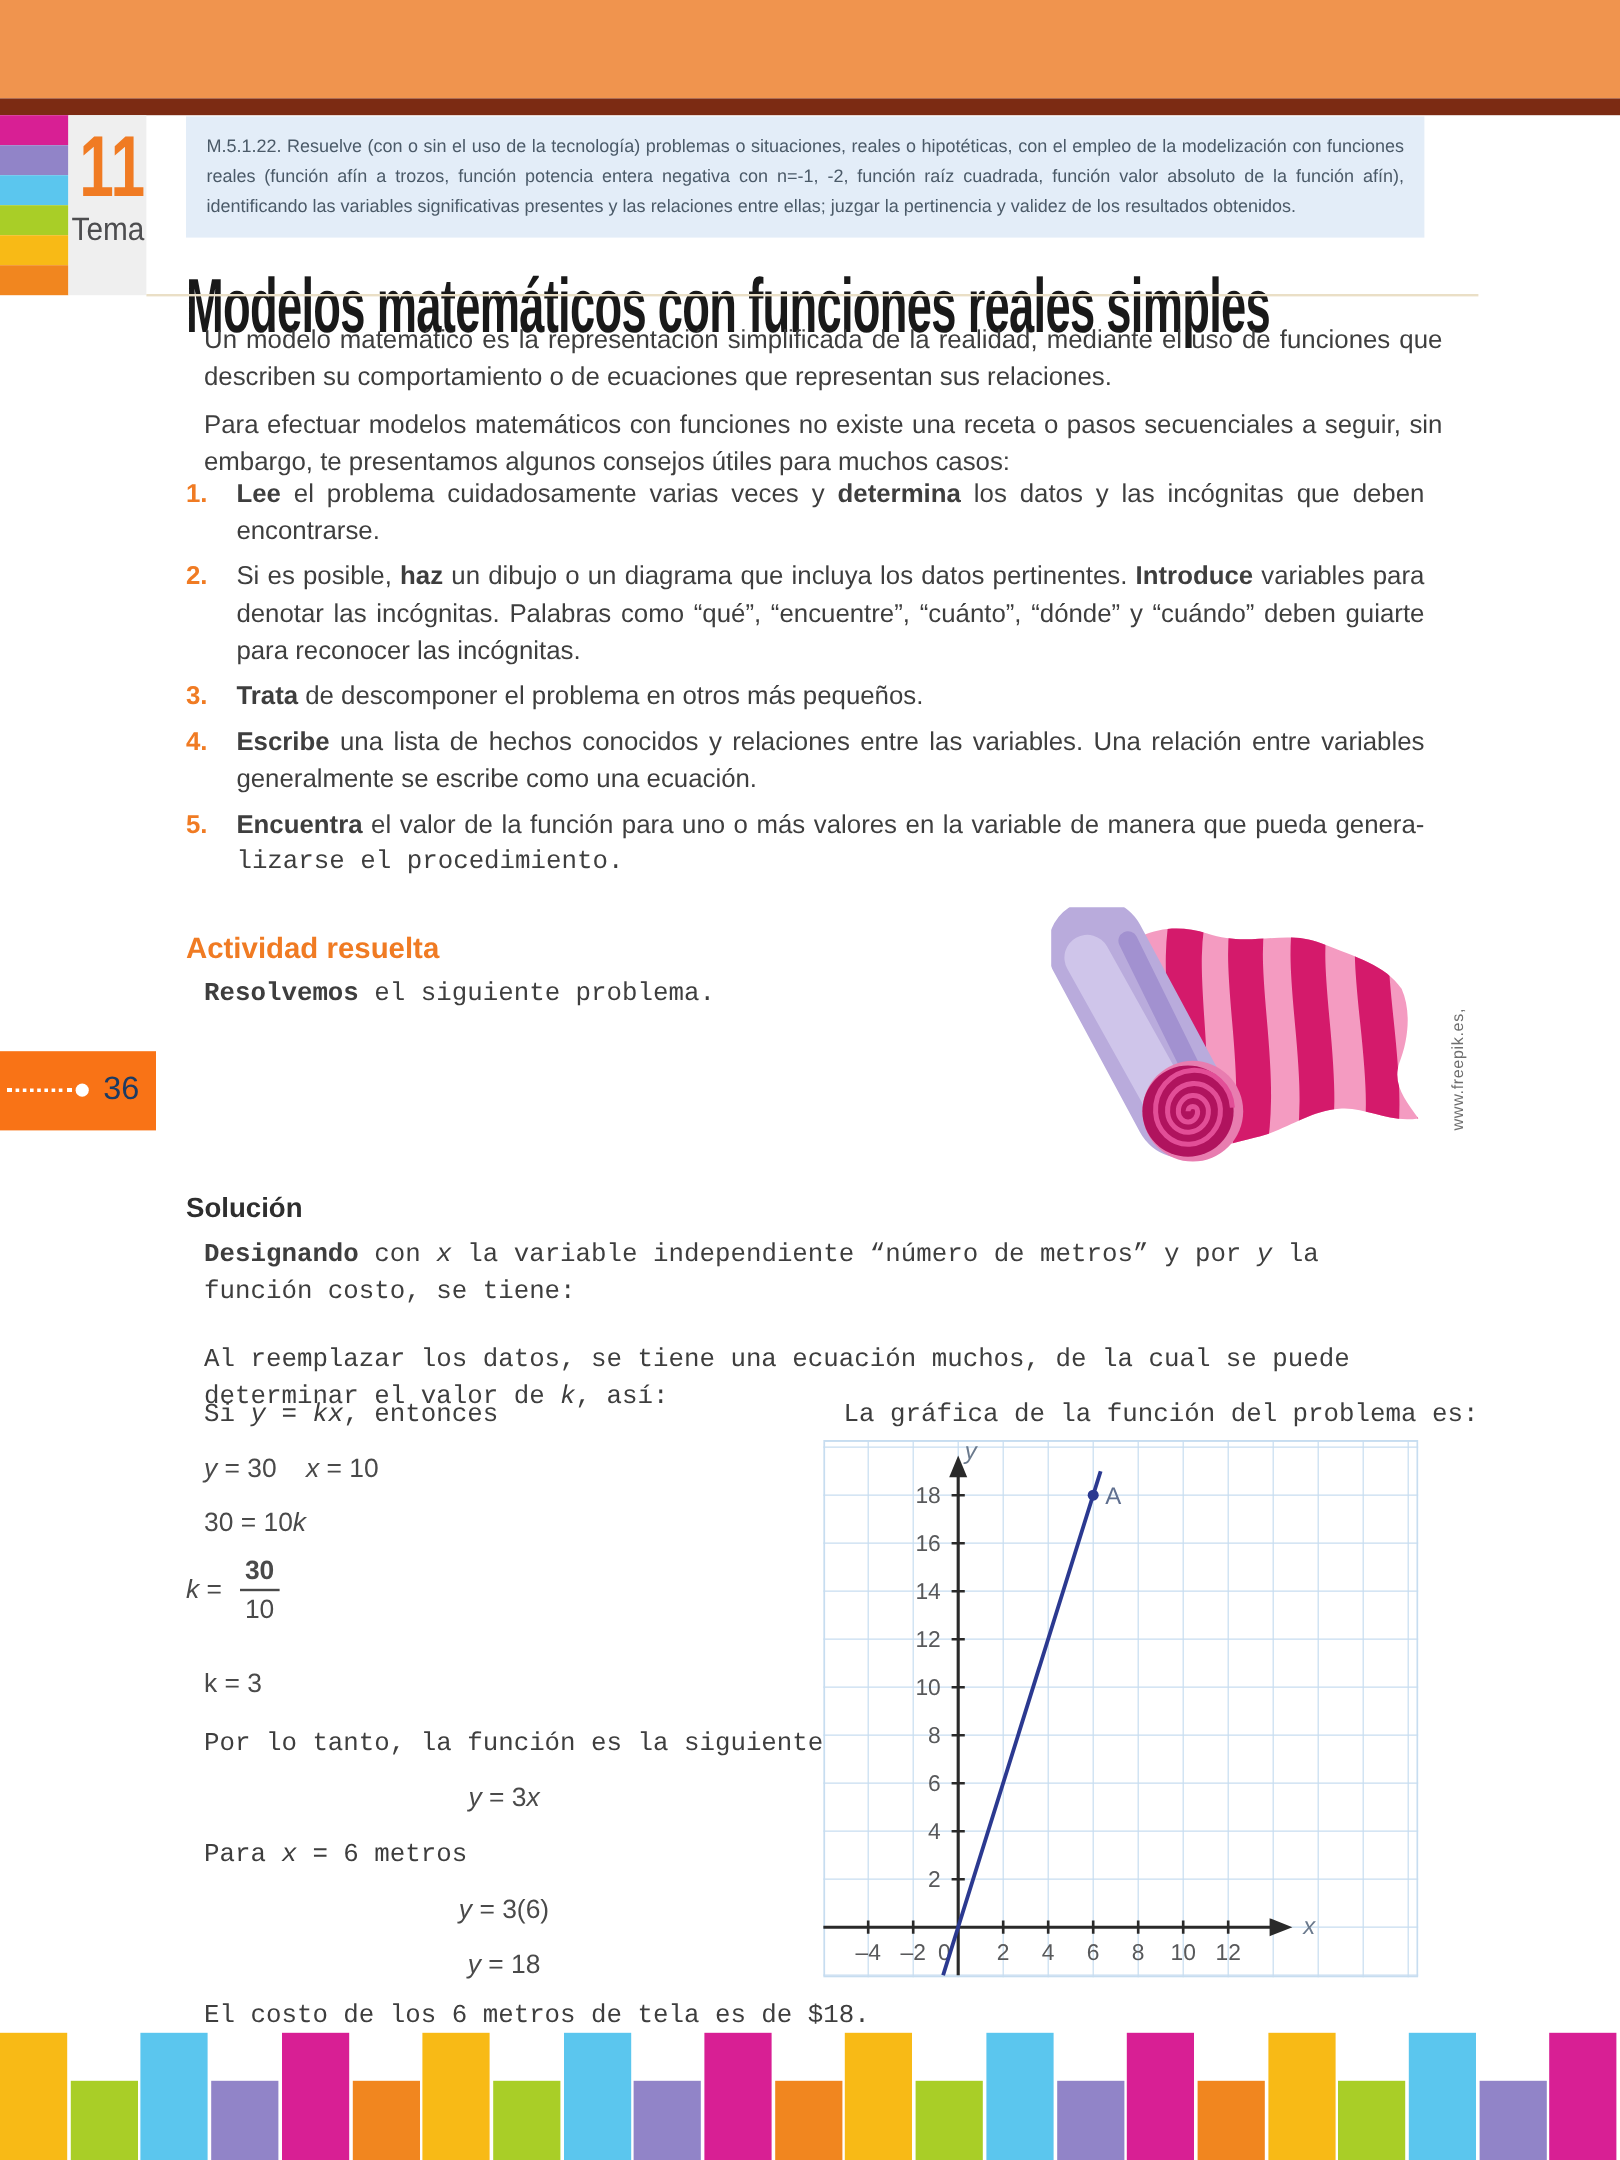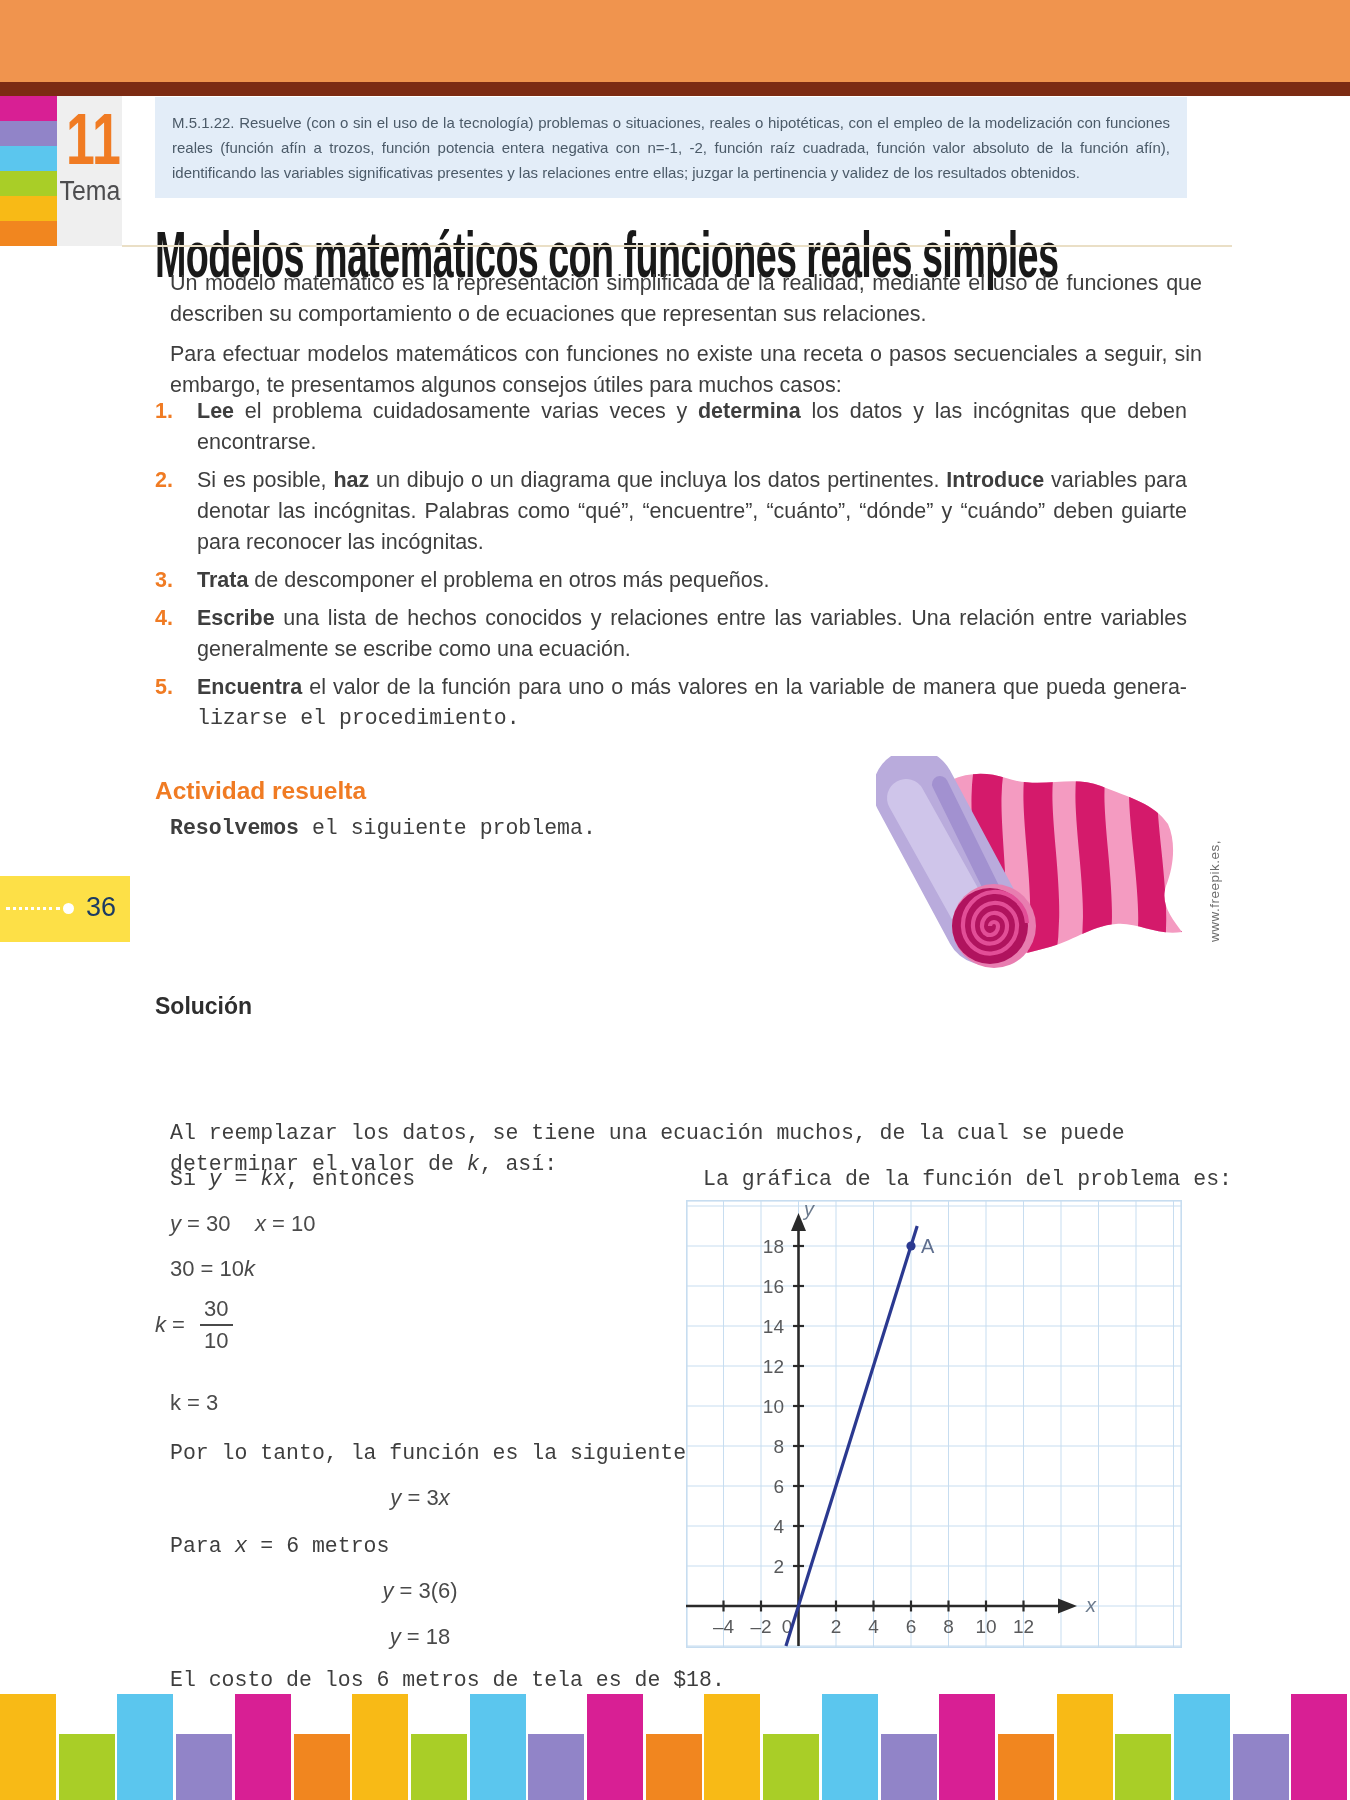--- a/index.html
+++ b/index.html
@@ -27,21 +27,21 @@
   .jforce{text-align:justify;text-align-last:justify;}
   .steps{left:155px;top:396px;width:1032px;}
   .step{position:relative;padding-left:42px;margin-bottom:7px;}
   .step-num{position:absolute;left:0;top:0;font-weight:bold;}
   .h-orange{font-size:24.5px;font-weight:bold;}
   .h-black{font-size:23px;font-weight:bold;color:#2e2e2e;}
   .math{font-size:22px;color:#4a4a4a;white-space:pre;}
   .math-center{text-align:center;}
   .frac-wrap{display:flex;align-items:center;gap:9px;}
   .frac{display:inline-flex;flex-direction:column;align-items:center;font-size:22px;}
-  .frac .num{padding:0 4px 2px 4px;border-bottom:2px solid #4a4a4a;}
+  .frac .num{padding:0 4px 2px 4px;border-bottom:2px solid #4a4a4a;font-weight:bold;}
   .frac .den{padding-top:2px;}
   .page-tab{left:0;top:876px;width:130px;height:66px;}
   .tab-dots{position:absolute;left:6px;top:31px;width:54px;border-top:3.5px dotted #ffffff;}
   .tab-dot{position:absolute;left:63px;top:27px;width:11px;height:11px;border-radius:50%;background:#fff;}
   .tab-num{position:absolute;left:86px;top:16px;font-size:27px;color:#1c3b63;}
   .credit{left:1207px;top:840px;writing-mode:vertical-rl;transform:rotate(180deg);
           font-size:13.5px;color:#6e6e6e;letter-spacing:0.5px;}
   .bar{position:absolute;}
 </style>
 </head>
@@ -127,27 +127,28 @@
     <g>
       <circle cx="118" cy="170" r="42" fill="#E87DB0"></circle>
       <circle cx="114" cy="170" r="38" fill="#B0135E"></circle>
       <path d="M114,170 a4,4 0 0 1 8,0 a8,8.5 0 0 1 -16,1 a12.5,13 0 0 1 25,-2
                a17,17.5 0 0 1 -34,2 a22,22.5 0 0 1 44,-3 a27,28 0 0 1 -54,3
                a32,33 0 0 1 64,-4" stroke="#E24E97" stroke-width="4.2" fill="none"></path>
     </g>
   </svg>
   <div class="abs credit">www.freepik.es,</div>
 
-  <div class="abs page-tab" style="background: #fde047;">
+  <div class="abs page-tab" style="background: #f97316;">
     <span class="tab-dots"></span>
     <span class="tab-dot"></span>
     <span class="tab-num">36</span>
   </div>
 
   <h2 class="abs h-black" style="left:155px;top:974px">Solución</h2>
+  <p class="abs body-text noj" style="left:155px;top:1016px;width:1032px"><span class="b">Designando</span><span> con </span><span class="i">x</span><span> la variable independiente “número de metros” y por </span><span class="i">y</span><span> la función costo, se tiene:</span></p>
   <p class="abs body-text noj" style="left:155px;top:1103px;width:1032px"><span>Al reemplazar los datos, se tiene una ecuación muchos, de la cual se puede determinar el valor de </span><span class="i">k</span><span>, así:</span></p>
 
   <p class="abs body-text noj" style="left:155px;top:1149px"><span>Si </span><span class="i">y</span><span> = </span><span class="i">kx</span><span>, entonces</span></p>
   <p class="abs body-text noj" style="left:688px;top:1149px">La gráfica de la función del problema es:</p>
 
   <p class="abs math" style="left:155px;top:1196px"><span class="i">y</span><span> = 30    </span><span class="i">x</span><span> = 10</span></p>
   <p class="abs math" style="left:155px;top:1241px"><span>30 = 10</span><span class="i">k</span></p>
   <div class="abs math frac-wrap" style="left:155px;top:1296px">
     <span><span class="i">k</span><span> = </span></span>
     <span class="frac">

